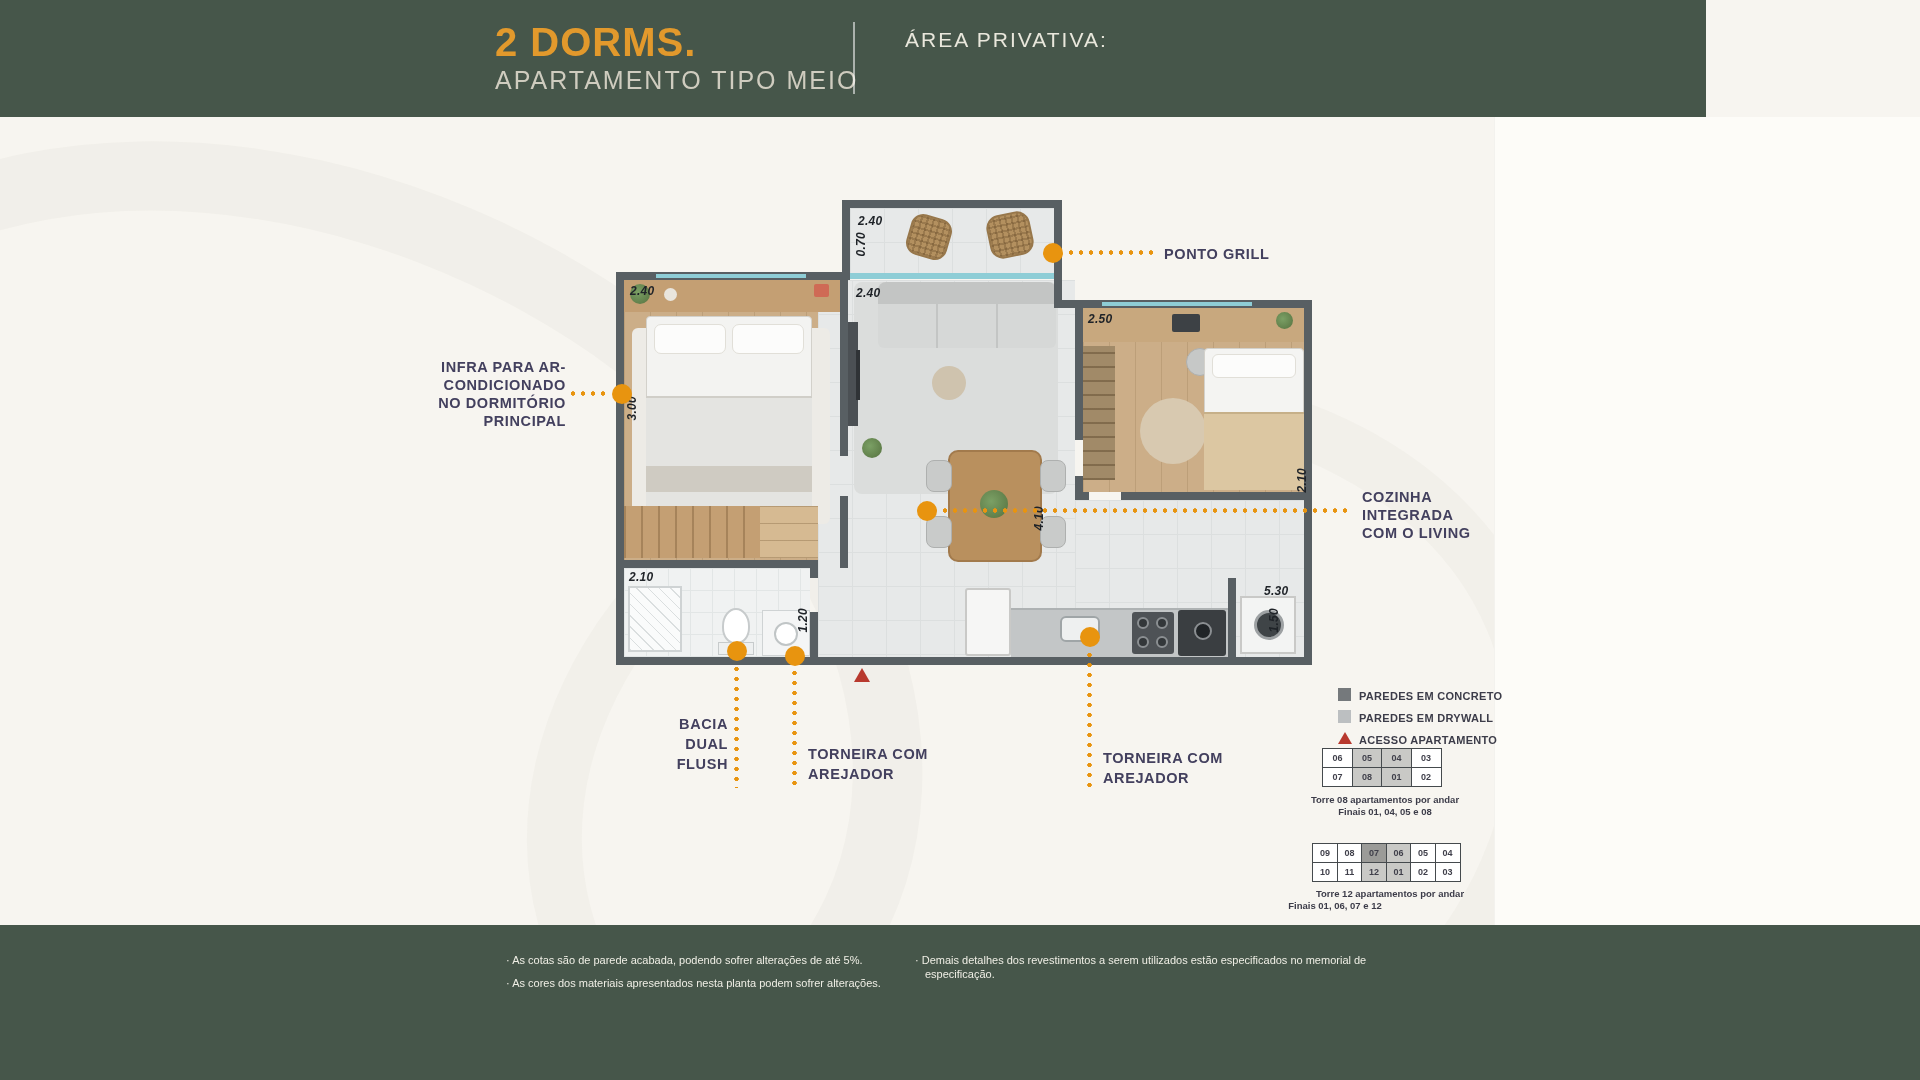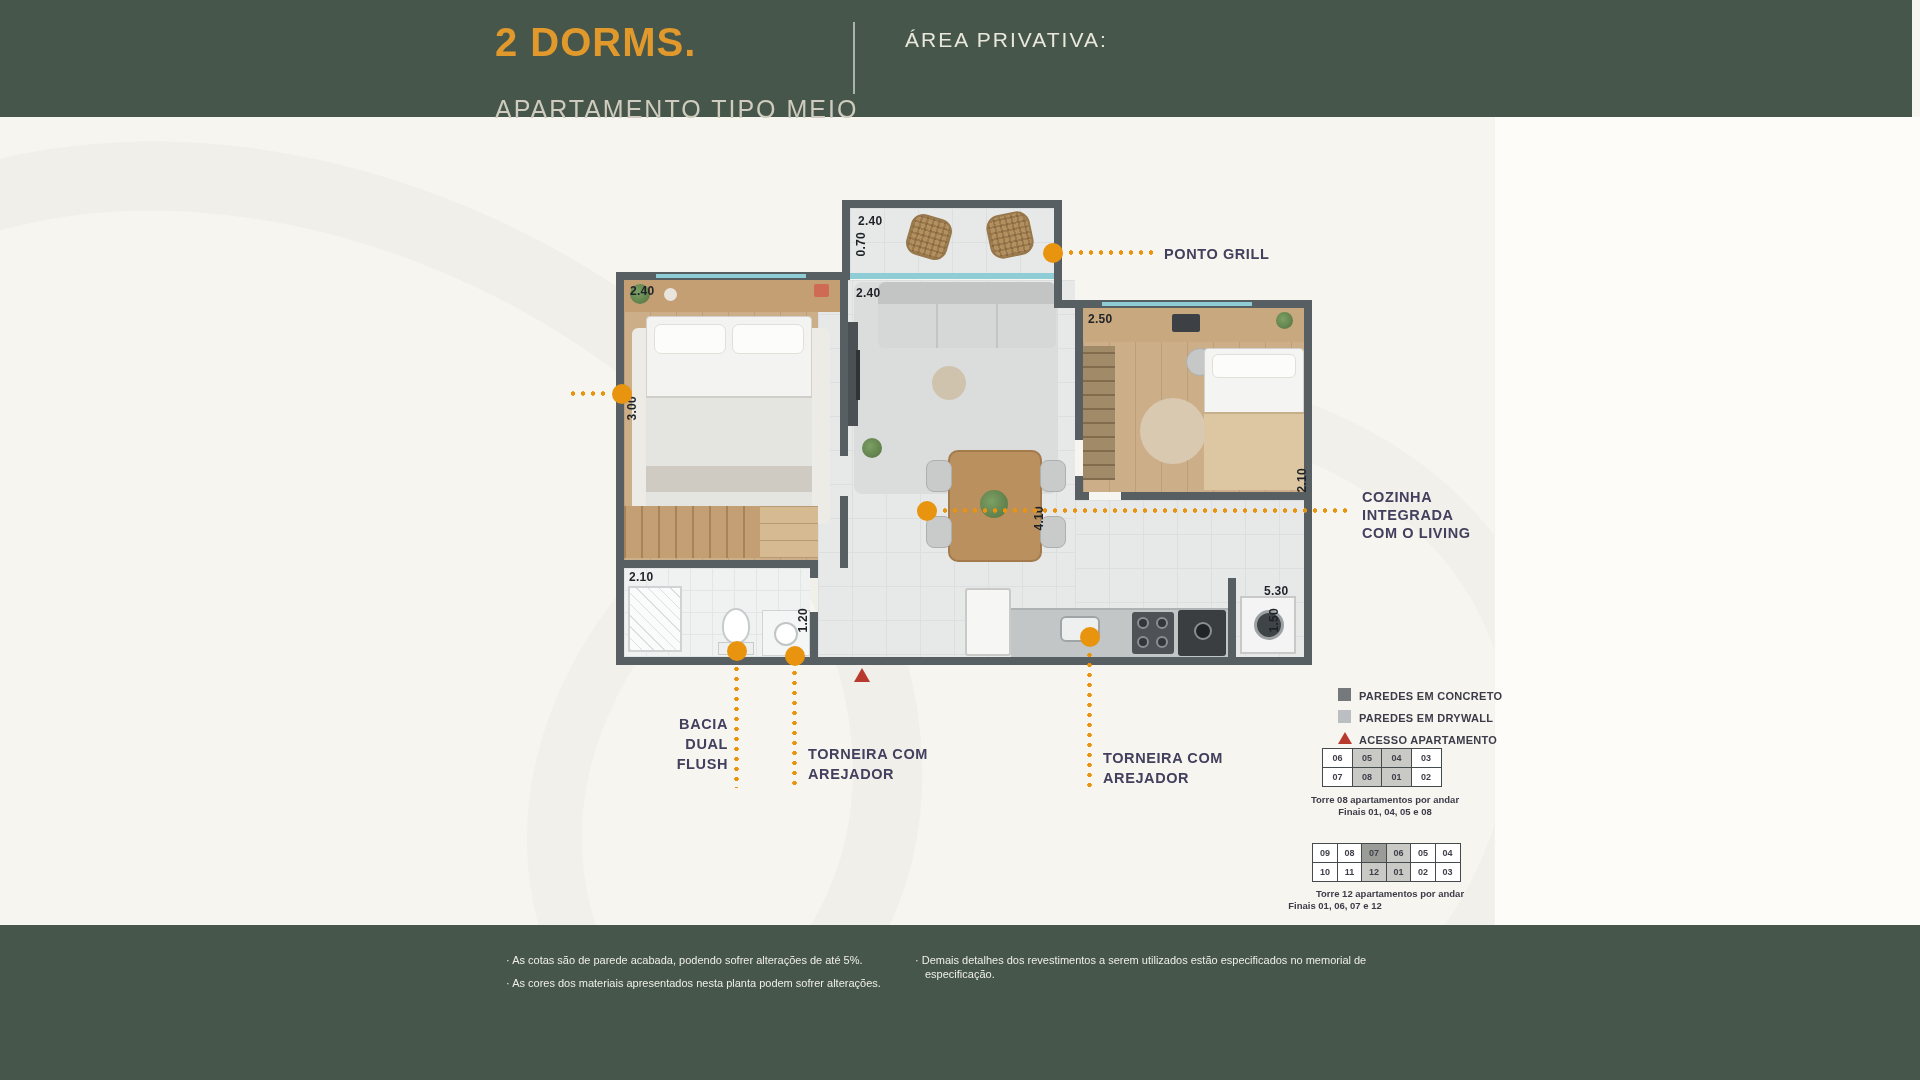--- a/index.html
+++ b/index.html
@@ -1,25 +1,25 @@
 <!DOCTYPE html>
 <html><head>
 <meta charset="utf-8">
 <style>
   html,body{margin:0;padding:0;background:#ffffff;}
   #screen{position:relative;width:1920px;height:1080px;overflow:hidden;
           font-family:"Liberation Sans",sans-serif;background:#f7f5f0;}
   #screen *{box-sizing:border-box;}
 
   
-  .header{position:absolute;left:0;top:0;width:1912px;height:117px;background:#46564A;z-index:20;}
+  .header{position:absolute;left:0;top:0;width:1706px;height:117px;background:#46564A;z-index:20;}
   .hdr-title{position:absolute;left:495px;top:20px;font-size:40px;font-weight:bold;
              letter-spacing:1px;color:#E2992C;}
   .hdr-sub{position:absolute;left:495px;top:66px;font-size:25px;font-weight:500;
-           letter-spacing:2px;color:#CFCCBF;margin-top:29px;}
+           letter-spacing:2px;color:#CFCCBF;}
   .hdr-divider{position:absolute;left:853px;top:22px;width:2px;height:72px;background:rgba(255,255,255,0.55);}
   .hdr-area-label{position:absolute;left:905px;top:28px;font-size:21px;letter-spacing:2px;color:#E9E7DC;}
   .hdr-area-value{position:absolute;left:905px;top:52px;font-size:31px;letter-spacing:1px;color:#EFEDE2;}
 
   
   .content-bg{position:absolute;left:0;top:117px;width:1494px;height:808px;background:#f7f5f0;overflow:hidden;}
   .content-right{position:absolute;left:1494px;top:117px;width:426px;height:808px;background:#fdfcf8;}
   .swirl{position:absolute;border-radius:50%;}
   .s1{left:-350px;top:60px;width:1300px;height:950px;border:70px solid rgba(170,165,150,0.07);transform:rotate(25deg);}
   .s2{left:520px;top:260px;width:1050px;height:820px;border:55px solid rgba(170,165,150,0.055);transform:rotate(-15deg);}
@@ -33,21 +33,21 @@
   .win{background:#8ECDD6;z-index:4;}
   .tile{background:#e7e9e9;
         background-image:linear-gradient(#dcdfdf 1px,transparent 1px),linear-gradient(90deg,#dcdfdf 1px,transparent 1px);
         background-size:34px 34px;}
   .tilew{background:#f0f2f2;
         background-image:linear-gradient(#e2e6e6 1px,transparent 1px),linear-gradient(90deg,#e2e6e6 1px,transparent 1px);
         background-size:22px 22px;}
   .wood{background:#ccae88;
         background-image:linear-gradient(90deg,rgba(120,90,55,0.18) 1px,transparent 1px);
         background-size:26px 100%;}
-  .dim{position:absolute;z-index:6;font-size:12px;font-weight:bold;color:#1F2328;letter-spacing:0.3px;}
+  .dim{position:absolute;z-index:6;font-size:12px;font-weight:bold;color:#1F2328;letter-spacing:0.3px;font-style:italic;}
   .dim.v{writing-mode:vertical-rl;transform:rotate(180deg);}
   .wicker{background:#b3905f;border:2px solid #97774b;border-radius:30%;
           background-image:repeating-linear-gradient(0deg,rgba(80,55,25,0.25) 0 2px,transparent 2px 6px),
                            repeating-linear-gradient(90deg,rgba(80,55,25,0.25) 0 2px,transparent 2px 6px);}
   .plant{background:radial-gradient(circle at 40% 40%,#7ba065,#55713f);border-radius:50%;}
   .chair{background:#c9cbca;border:1px solid #aeb0af;border-radius:8px;}
 
   
   .dot{position:absolute;width:20px;height:20px;border-radius:50%;background:#E8940F;z-index:10;}
   .dots-h{position:absolute;height:5px;z-index:10;
@@ -219,20 +219,26 @@
   <div class="access-tri"></div>
 
   <div class="dot" style="left:1043px;top:243px"></div>
   <div class="dots-h" style="left:1066px;top:250px;width:88px"></div>
   <div class="co" style="left:1164px;top:245px">
     <span>PONTO GRILL</span>
   </div>
 
   <div class="dot" style="left:612px;top:384px"></div>
   <div class="dots-h" style="left:568px;top:391px;width:42px"></div>
+  <div class="co ra" style="left:420px;top:358px;width:146px">
+    <div>INFRA PARA AR-</div>
+    <div>CONDICIONADO</div>
+    <div>NO DORMITÓRIO</div>
+    <div>PRINCIPAL</div>
+  </div>
 
   <div class="dot" style="left:917px;top:501px"></div>
   <div class="dots-h" style="left:940px;top:508px;width:412px"></div>
   <div class="co" style="left:1362px;top:488px">
     <div>COZINHA</div>
     <div>INTEGRADA</div>
     <div>COM O LIVING</div>
   </div>
 
   <div class="dot" style="left:727px;top:641px"></div>

